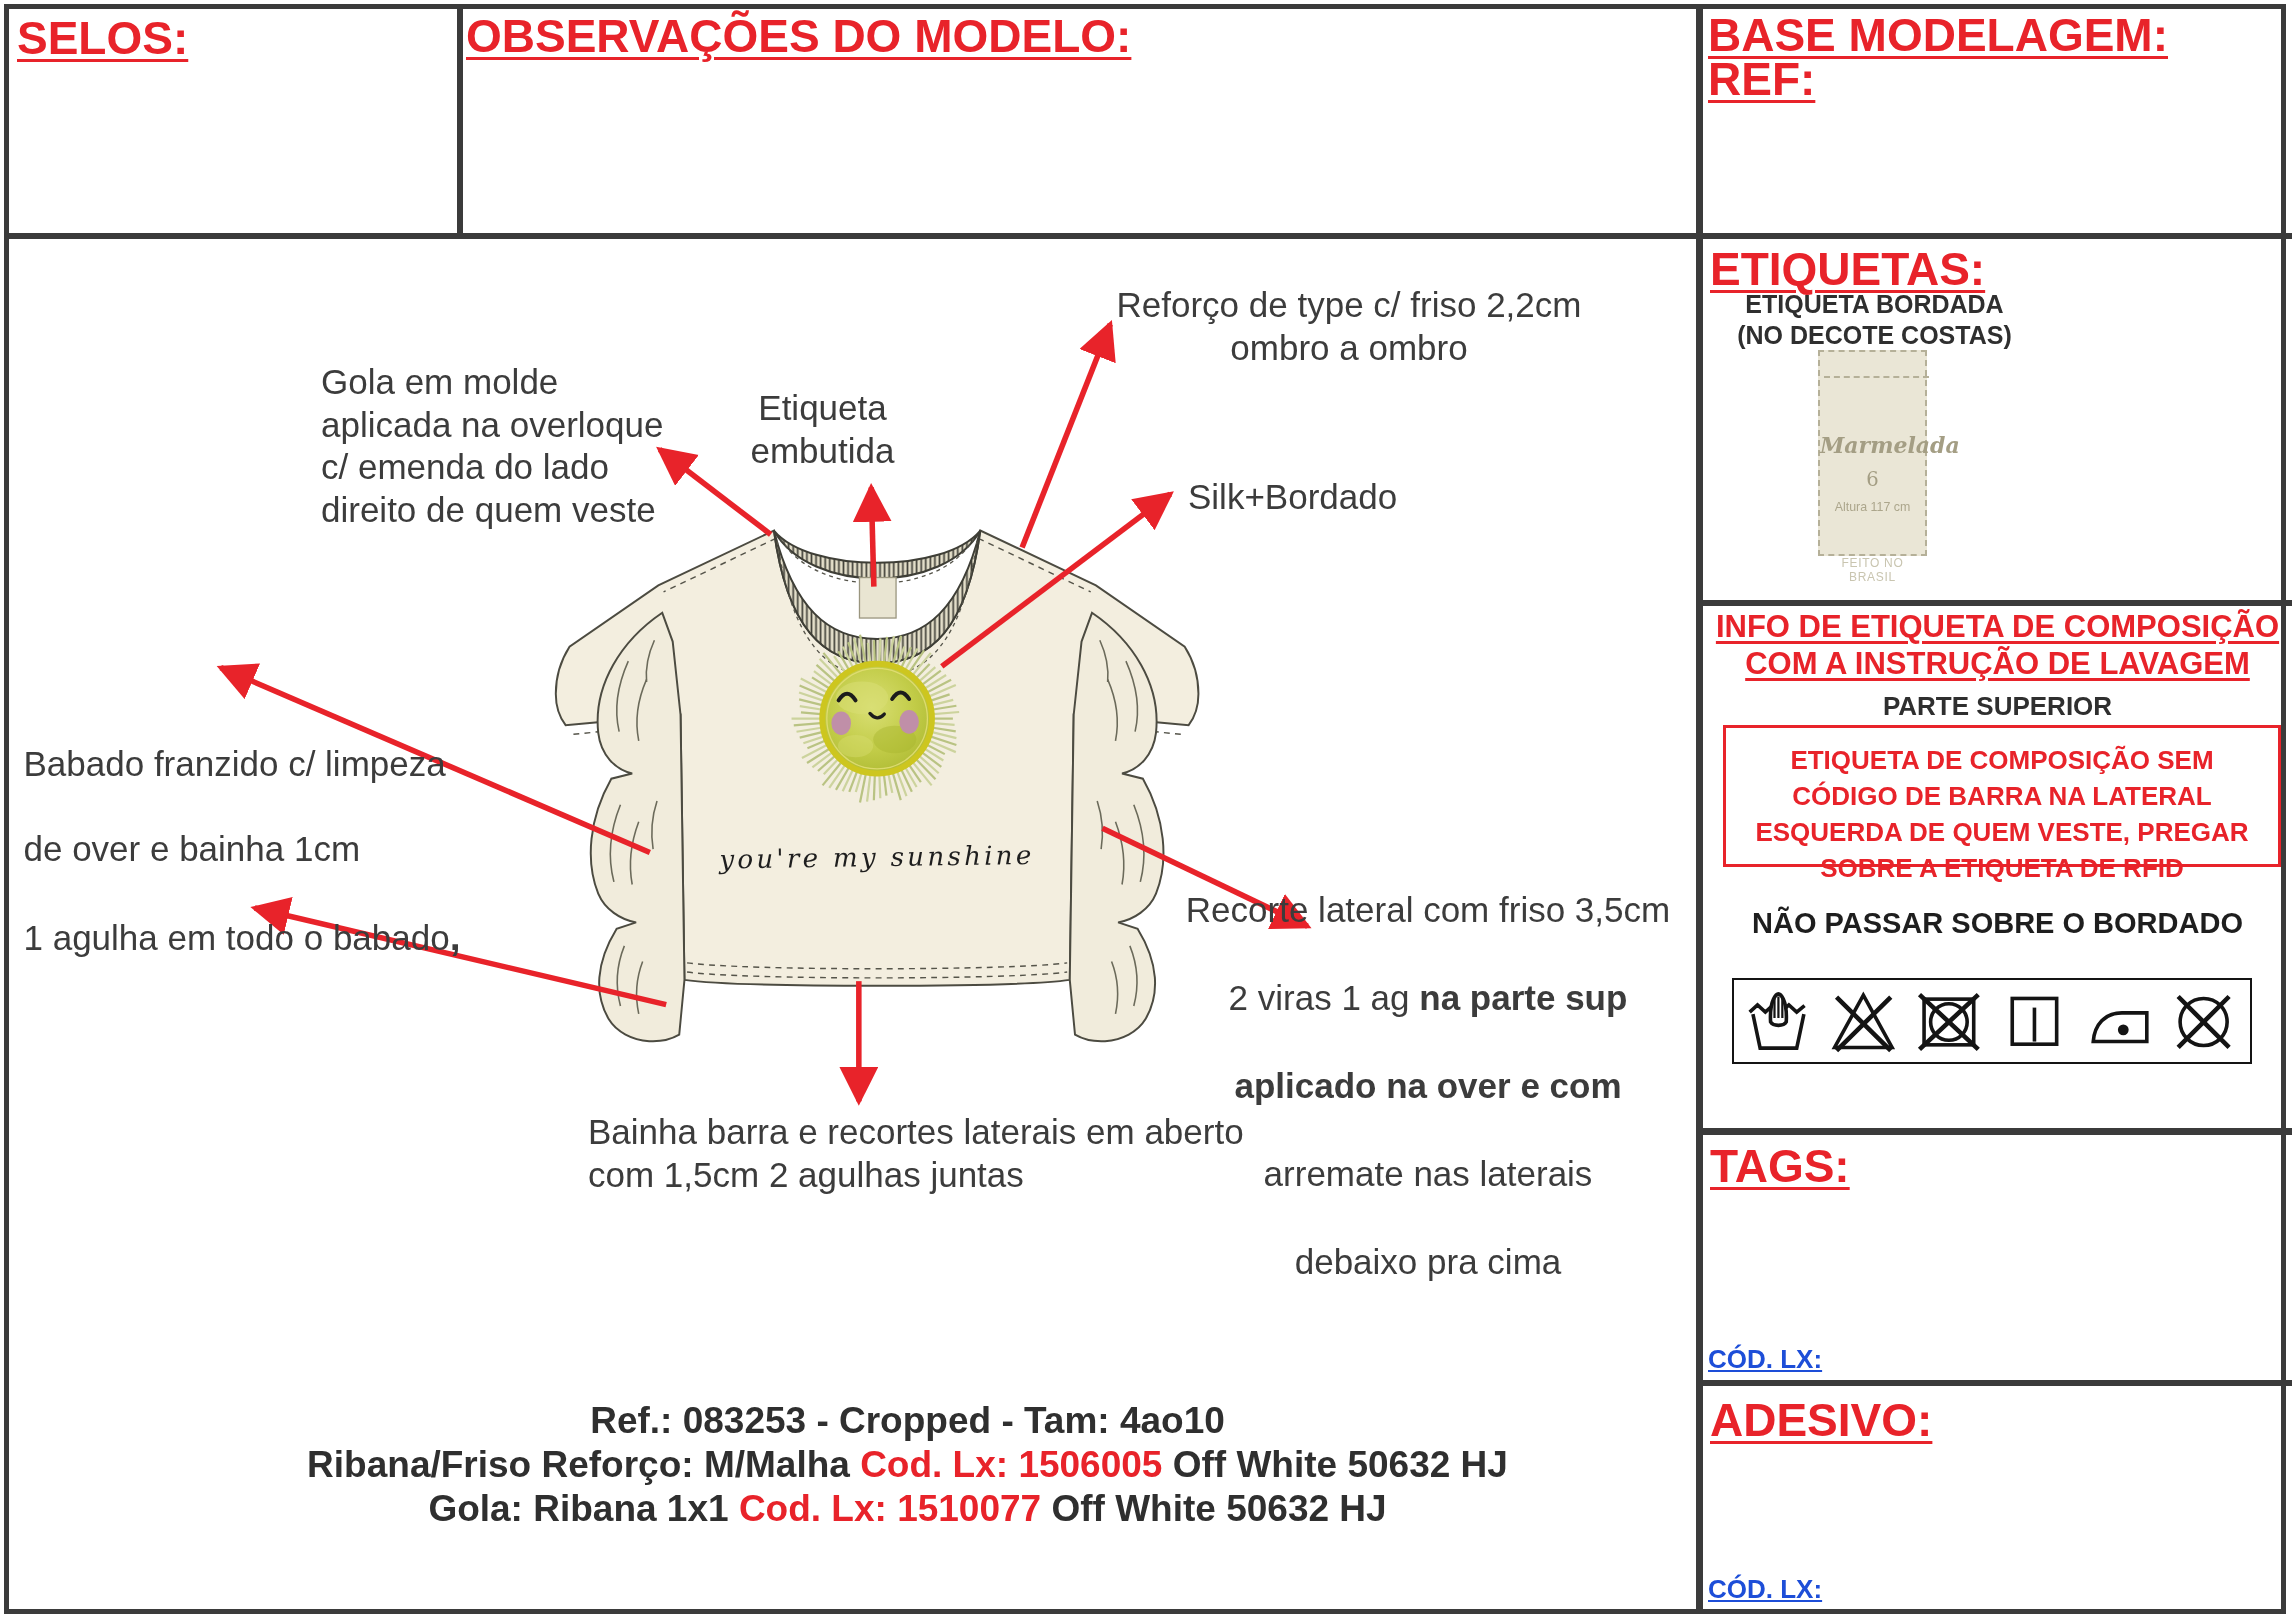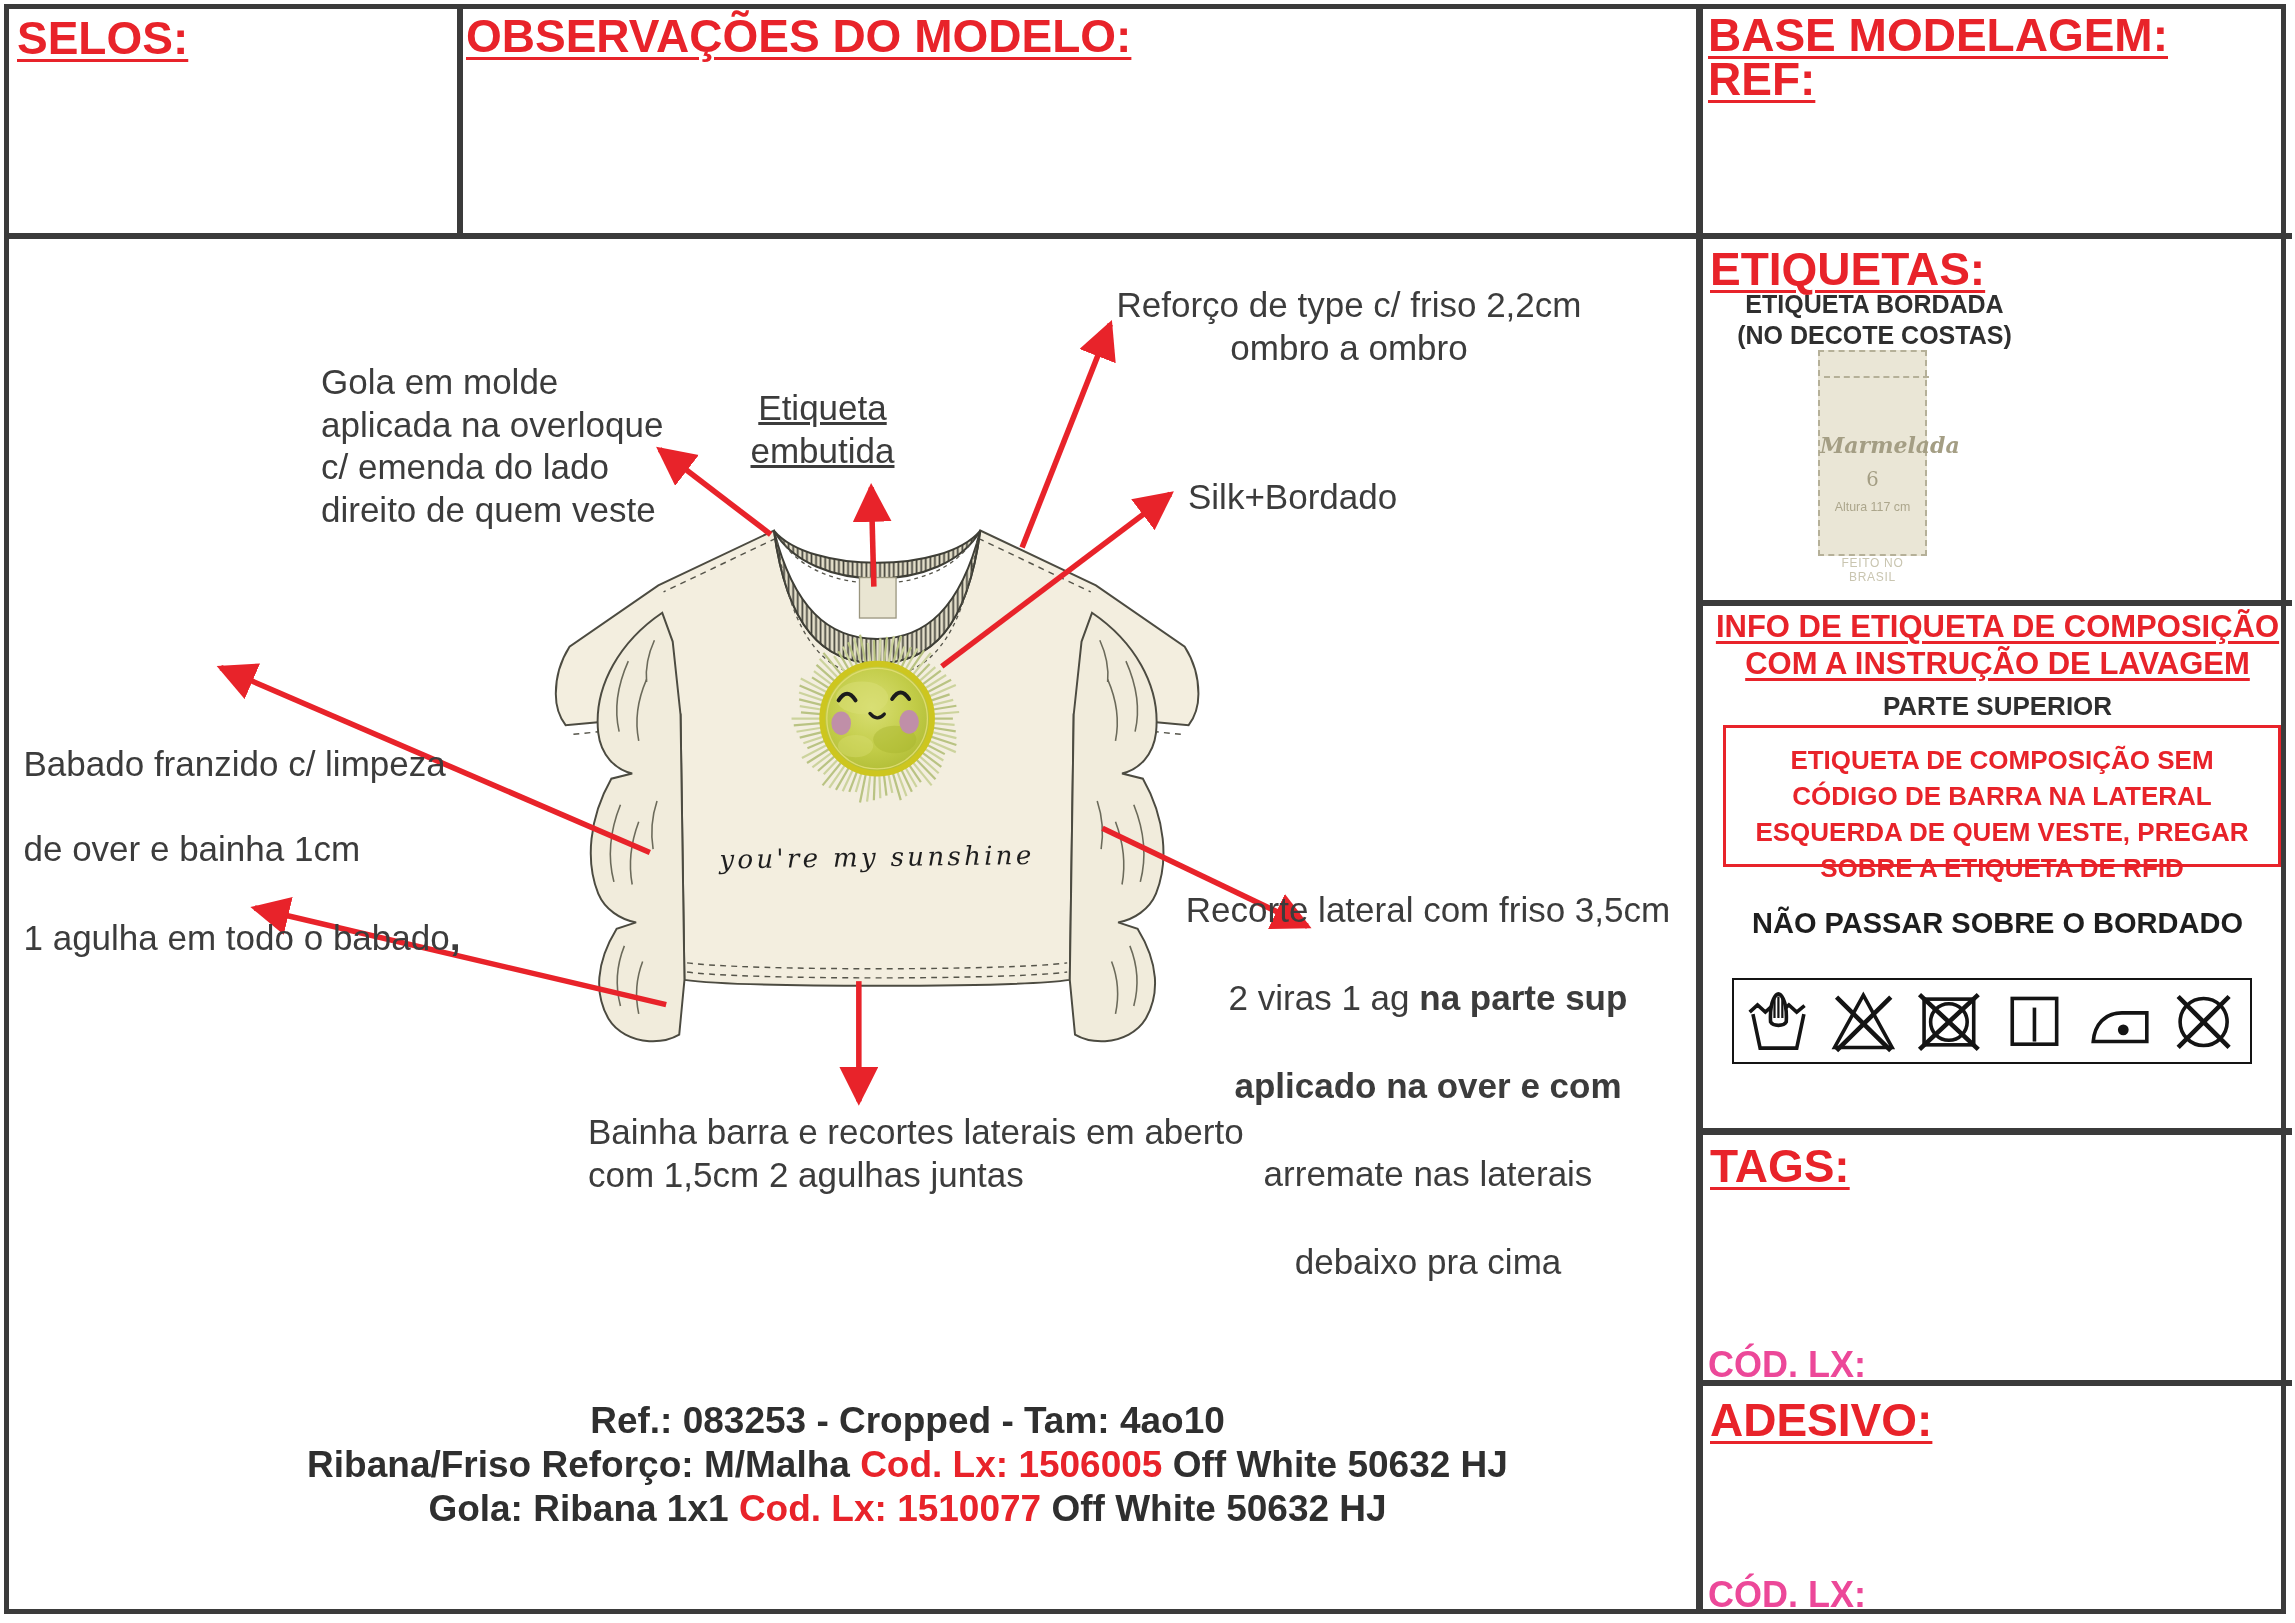--- a/index.html
+++ b/index.html
@@ -2,21 +2,21 @@
 <html style="font-size:10.5px"><head>
 <meta charset="utf-8">
 <style>
   html,body{margin:0;padding:0;background:#ffffff;}
   #page{position:relative;width:2295px;height:1624px;background:#ffffff;overflow:hidden;
         font-family:"Liberation Sans",sans-serif;color:#3c3c3c;}
   .line{position:absolute;background:#3b3b3b;}
   .frame{position:absolute;left:3.9px;top:3.9px;width:2282px;height:1610px;border:5.9px solid #3b3b3b;box-sizing:border-box;}
   .redh{position:absolute;color:#e8232a;font-weight:bold;font-size:46px;
         text-decoration:underline;text-decoration-thickness:3.3px;text-underline-offset:4.6px;white-space:nowrap;}
-  .redh-plain{position:absolute;color:#ec4899;font-weight:bold;font-size:36px;white-space:nowrap;}
+  .redh-plain{position:absolute;color:#1d4ed8;font-weight:bold;font-size:26px;white-space:nowrap;text-decoration:underline;}
   .ann{position:absolute;font-size:35px;line-height:1.22;color:#3c3c3c;white-space:pre-line;}
   .b{font-weight:bold;}
   .center{text-align:center;}
   .ebt{position:absolute;left:1731px;top:289px;width:287px;text-align:center;
        font-weight:bold;font-size:25px;line-height:1.22;color:#2f2f2f;}
   .woven{position:absolute;left:1818px;top:350px;width:109px;height:206px;background:#eae6d6;
          border:2px dashed #b5b098;box-sizing:border-box;}
   .woven .inner{position:absolute;left:3.9px;right:3.9px;top:23.5px;border-top:2px dashed #b5b098;}
   .woven div{position:absolute;width:100%;text-align:center;}
   .w-brand{top:80px;font-family:"DejaVu Serif",serif;font-style:italic;font-weight:bold;
@@ -289,21 +289,21 @@
       <line x1="1688" y1="1268" x2="2002" y2="1418" marker-end="url(#ah)"></line>
     </g>
   </svg>
 
   <div class="ann" style="left:1016px;top:284px;width:666px;text-align:center;">Reforço de type c/ friso 2,2cm
 ombro a ombro</div>
   <div class="ann" style="left:321px;top:361px;">Gola em molde
 aplicada na overloque
 c/ emenda do lado
 direito de quem veste</div>
-  <div class="ann" style="left:692px;top:387px;width:261px;text-align:center;text-decoration:underline;">Etiqueta
+  <div class="ann" style="left:692px;top:387px;width:261px;text-align:center;">Etiqueta
 embutida</div>
   <div class="ann" style="left:1188px;top:476px;">Silk+Bordado</div>
   <div class="ann" style="left:23.5px;top:700px;">
     <div>Babado franzido c/ limpeza</div>
     <div>de over e bainha 1cm</div>
     <div><span>1 agulha em todo o babado</span><span class="b" style="font-size:39px;">,</span></div>
   </div>
   <div class="ann center" style="left:1111px;top:844px;width:634px;line-height:44px;">
     <div>Recorte lateral com friso 3,5cm</div>
     <div><span>2 viras 1 ag </span><span class="b">na parte sup</span></div>

